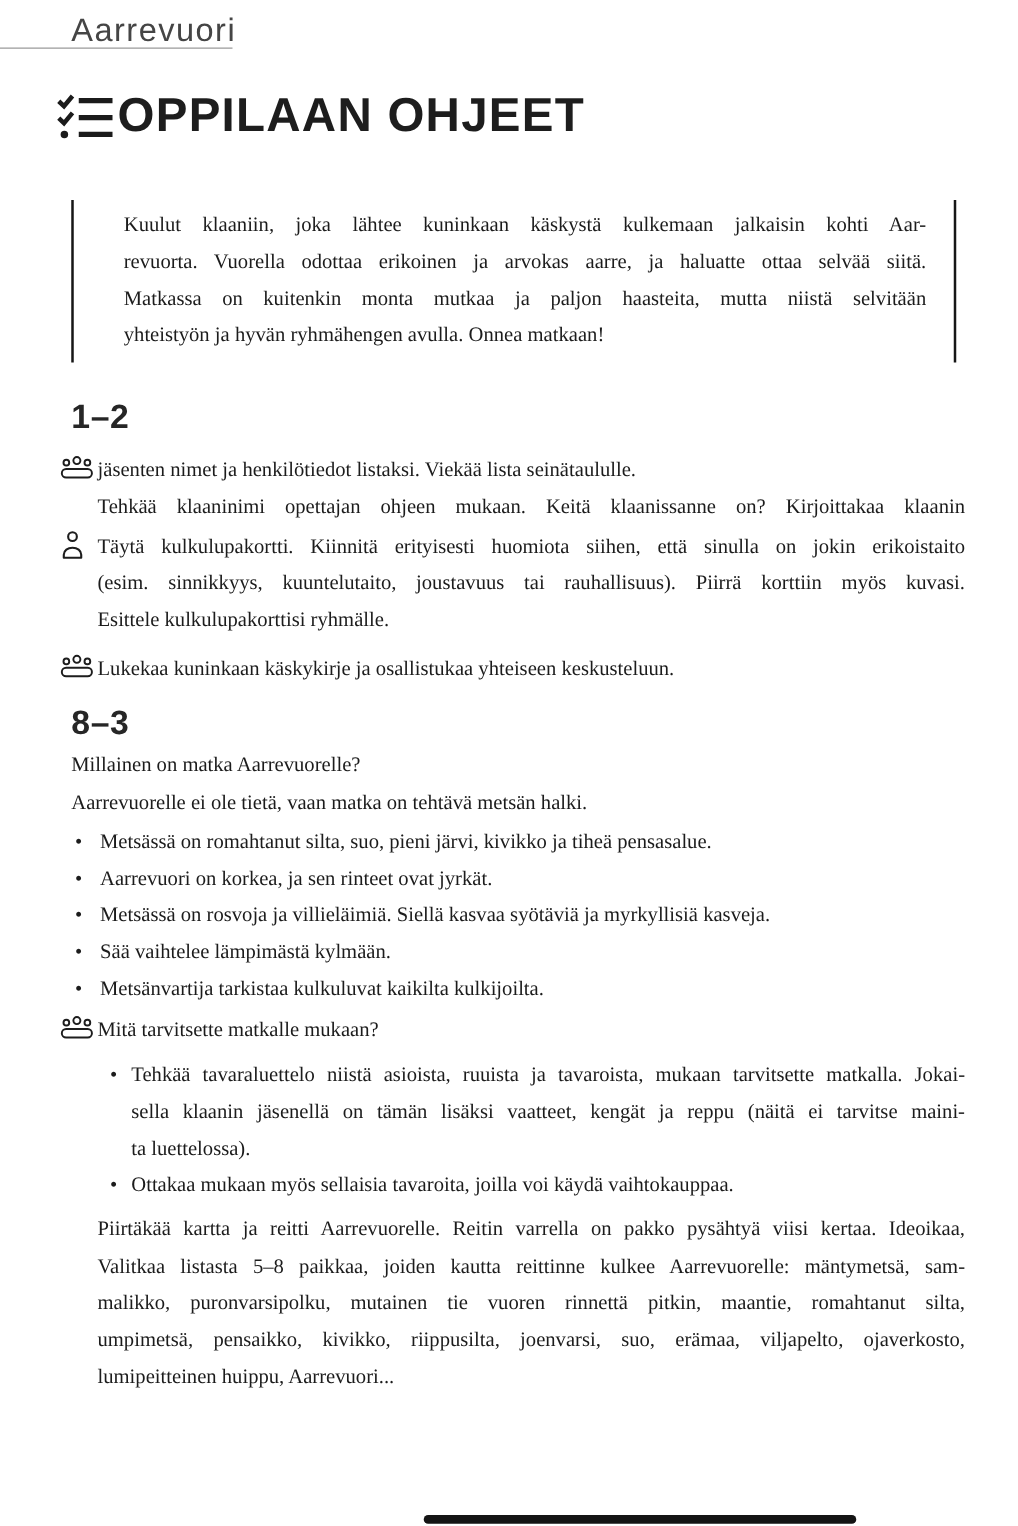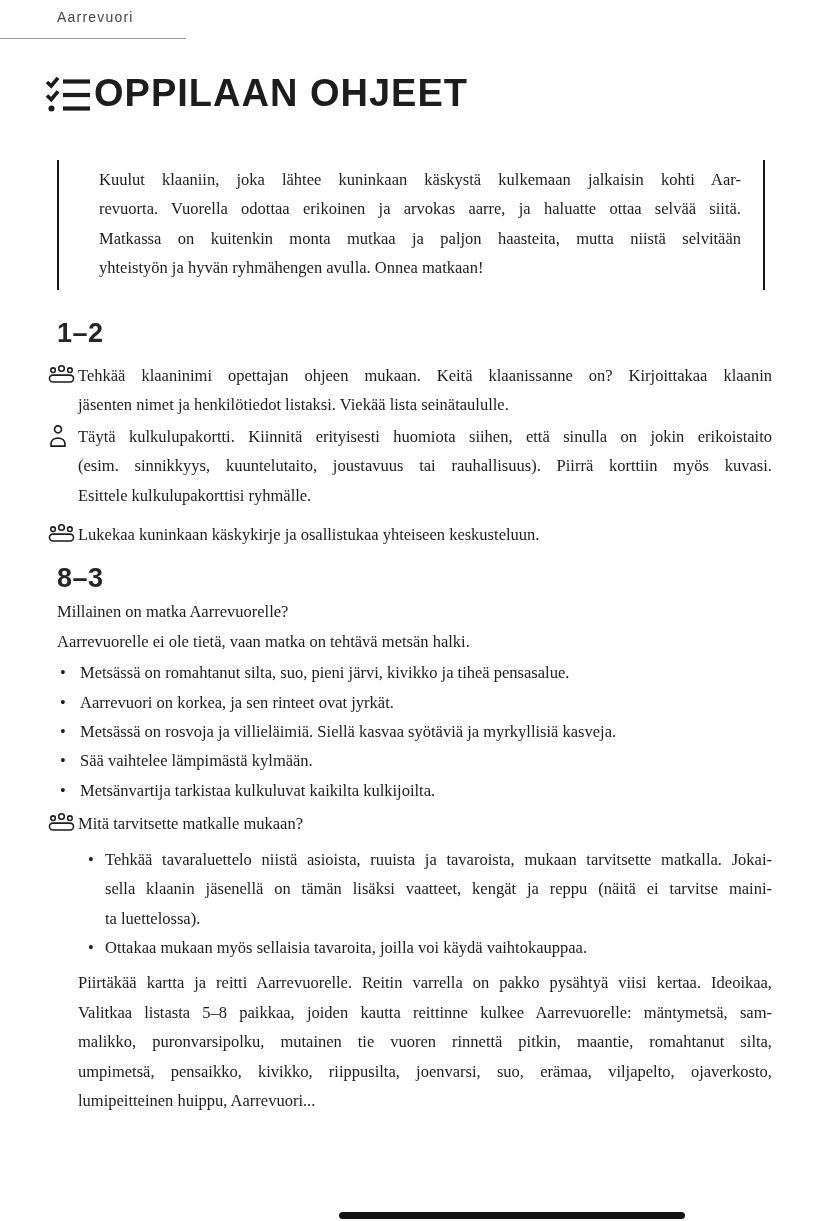--- a/index.html
+++ b/index.html
@@ -9,31 +9,31 @@
     background: #ffffff;
     overflow: hidden;
     font-family: "Liberation Serif", serif;
     color: #1c1c1c;
   }
 
   
   .chapter {
     position: absolute; top: 9px; left: 57px;
     font-family: "Liberation Sans", sans-serif;
-    font-size: 14px; letter-spacing: 1.2px; color: #454545;
+    font-size: 26px; letter-spacing: 1.2px; color: #454545;
   }
   .chapter-rule {
     position: absolute; top: 38px; left: 0;
     width: 186px; height: 1px; background: #9a9a9a;
   }
 
   
   .title-row {
     position: absolute; top: 72px; left: 45px;
-    display: flex; align-items: flex-end; gap: 3px;
+    display: flex; align-items: center; gap: 3px;
   }
   .title-icon { width: 46px; height: 40px; display: inline-block; }
   h1.page-title {
     margin: 0;
     font-family: "Liberation Sans", sans-serif;
     font-size: 38px; font-weight: 700; letter-spacing: 1px;
     color: #1d1d1d; white-space: nowrap;
   }
 
   
@@ -134,22 +134,22 @@
 
     <div class="item item-a">
       <span class="ico">
         <svg viewBox="0 0 26 20" width="27" height="21">
           <circle class="st" cx="13" cy="4.2" r="2.7"></circle>
           <circle class="st" cx="4.9" cy="5.8" r="2.2"></circle>
           <circle class="st" cx="21.1" cy="5.8" r="2.2"></circle>
           <rect class="st" x="1.4" y="10.6" width="23.2" height="6.6" rx="3.3"></rect>
         </svg>
       </span>
+      <div class="ln">jäsenten nimet ja henkilötiedot listaksi. Viekää lista seinätaululle.</div>
       <div class="ln j">Tehkää klaaninimi opettajan ohjeen mukaan. Keitä klaanissanne on? Kirjoittakaa klaanin</div>
-      <div class="ln">jäsenten nimet ja henkilötiedot listaksi. Viekää lista seinätaululle.</div>
     </div>
 
     <div class="item item-b">
       <span class="ico ico-person">
         <svg viewBox="0 0 16 22" width="18" height="25">
           <circle class="st" cx="8" cy="4.6" r="3.1"></circle>
           <path class="st" d="M1.8 19.6 v-2.1 c0-3.1 2.8-5 6.2-5 s6.2 1.9 6.2 5 v2.1 z" stroke-linejoin="round"></path>
         </svg>
       </span>
       <div class="ln j">Täytä kulkulupakortti. Kiinnitä erityisesti huomiota siihen, että sinulla on jokin erikoistaito</div>

